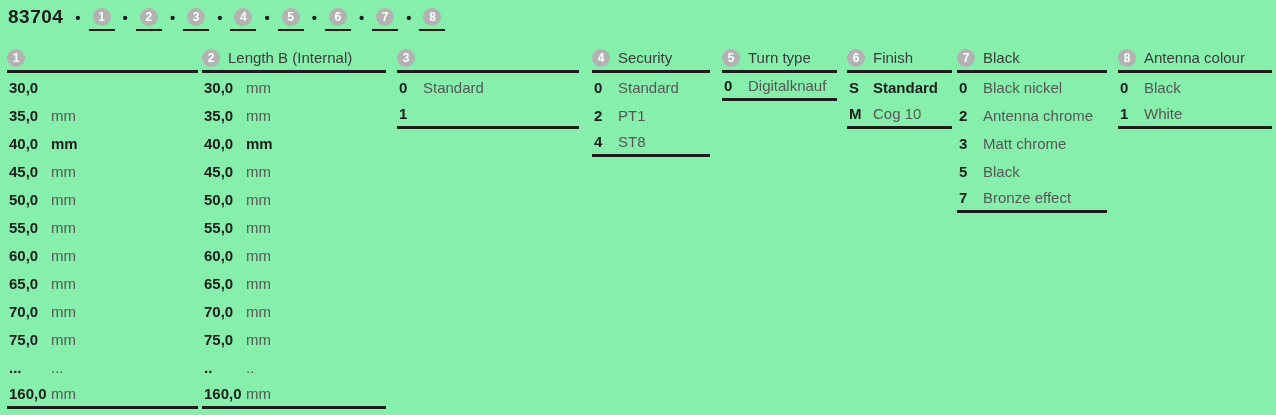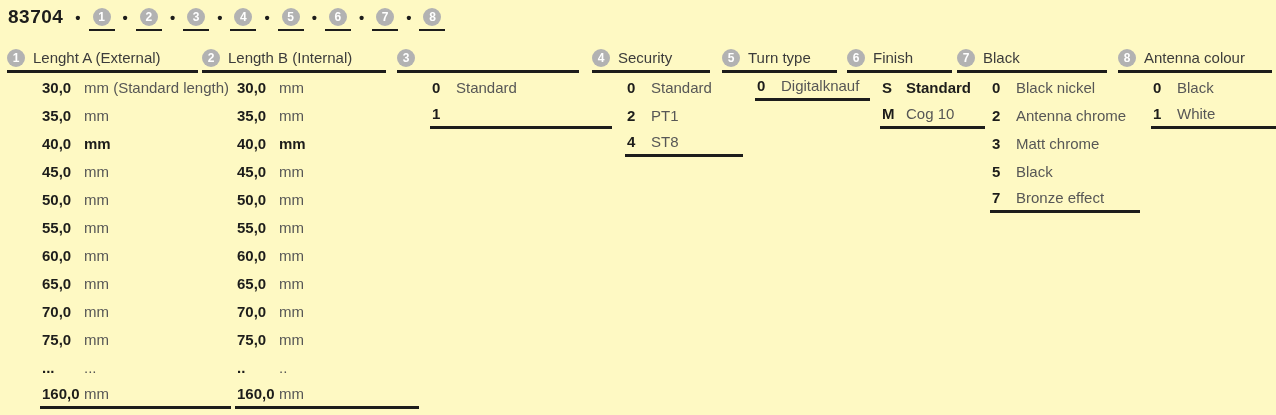--- a/index.html
+++ b/index.html
@@ -8,21 +8,21 @@
     --circle-text:#ffffff;
     --code-text:#1d1d1b;
     --label-text:#575756;
     --header-text:#3c3c3b;
   }
   *{box-sizing:border-box;margin:0;padding:0;}
   html,body{background:#ffffff;}
   .sheet{
     position:relative;
     width:1276px;height:415px;
-    background:#fef9c3;
+    background:#86efac;
     font-family:"Liberation Sans", sans-serif;
     overflow:hidden;
   }
   
   .titlebar{
     position:absolute;top:4px;left:8px;
     display:flex;align-items:center;height:26px;
   }
   .product-code{
     font-size:19px;font-weight:bold;color:var(--code-text);
@@ -55,21 +55,21 @@
   .col-6{left:847px; width:105px;}
   .col-7{left:957px; width:150px;}
   .col-8{left:1118px;width:154px;}
   .col-header{
     height:28px;
     display:flex;align-items:center;gap:8px;
     border-bottom:3px solid var(--line);
     font-size:15px;color:var(--header-text);
     white-space:nowrap;
   }
-  .rows{width:100%;margin-left:33px;}
+  .rows{width:100%;}
   .row{
     height:28px;
     display:flex;align-items:center;
     white-space:nowrap;
   }
   .row.last{border-bottom:3px solid var(--line);}
   .code{
     flex:0 0 auto;
     font-size:15px;font-weight:bold;color:var(--code-text);
     padding-left:2px;
@@ -102,26 +102,24 @@
         <span class="dot-sep">•</span>
         <span class="pos-underline"><span class="num-circle">7</span></span>
         <span class="dot-sep">•</span>
         <span class="pos-underline"><span class="num-circle">8</span></span>
       </span>
   </div>
 
   <section class="col col-1">
     <div class="col-header">
       <span class="num-circle">1</span>
-      <span class="col-title">Lenght A (External)</span>
     </div>
     <div class="rows">
         <div class="row len">
           <span class="code">30,0</span>
-          <span class="label">mm (Standard length)</span>
         </div>
         <div class="row len">
           <span class="code">35,0</span>
           <span class="label">mm</span>
         </div>
         <div class="row len bold">
           <span class="code">40,0</span>
           <span class="label">mm</span>
         </div>
         <div class="row len">

